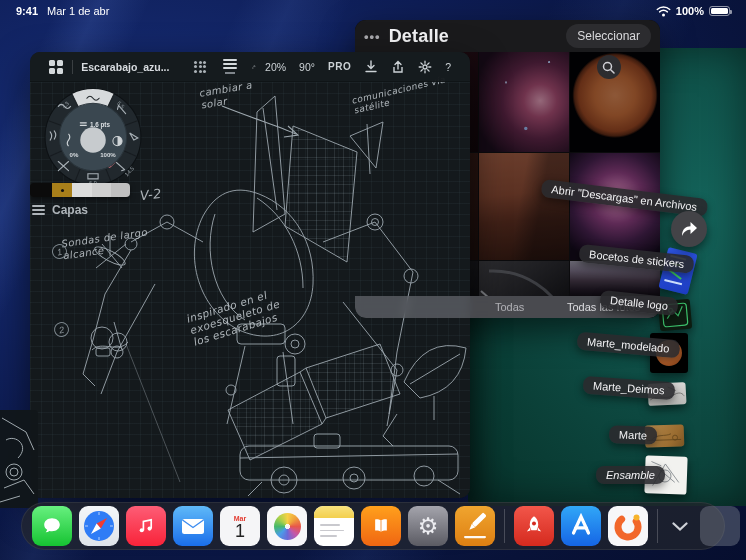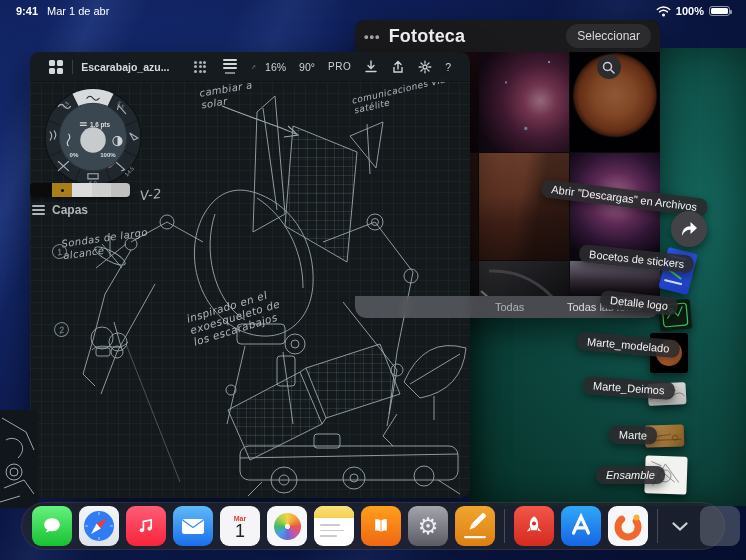--- a/index.html
+++ b/index.html
@@ -61,21 +61,21 @@
   .ft-tab-a{position:absolute;left:212px;color:rgba(245,245,248,.85);font-size:11px;}
 
   
   .draw{position:absolute;left:30px;top:52px;width:440px;height:446px;border-radius:10px;overflow:hidden;
     background:#14191c;box-shadow:0 14px 36px rgba(0,0,0,.6);}
   .dw-toolbar{position:absolute;top:0;left:0;right:0;height:30px;background:rgba(22,27,30,.96);
     display:flex;align-items:center;padding:0 19px;gap:9px;color:#cfd4d7;border-bottom:1px solid rgba(0,0,0,.25);}
   .dw-title{font-size:10.5px;font-weight:bold;color:#d8dce0;}
   .dw-sep{width:1px;height:14px;background:rgba(255,255,255,.16);}
   .dw-right{margin-left:auto;display:flex;align-items:center;gap:13px;font-size:10.5px;color:#ccd2d6;}
-  .dw-pro{font-weight:normal;font-size:10px;letter-spacing:.5px;}
+  .dw-pro{font-weight:bold;font-size:10px;letter-spacing:.5px;}
   .appgrid{display:grid;grid-template-columns:6px 6px;grid-template-rows:6px 6px;gap:2px;}
   .appgrid b{background:#d4d9dc;border-radius:1.5px;display:block;}
   .dotgrid{display:grid;grid-template-columns:repeat(3,3px);grid-template-rows:repeat(3,3px);gap:1.5px;}
   .dotgrid b{background:#aab1b6;border-radius:50%;display:block;}
   .layersic{display:flex;flex-direction:column;gap:2px;align-items:center;}
   .layersic b{width:14px;height:2px;background:#d4d9dc;border-radius:1px;display:block;}
   .layersic u{width:10px;height:1.5px;background:#7f8белa;background:#7f868c;display:block;margin-top:1px;}
   .dw-canvas{position:absolute;left:0;top:30px;width:440px;height:416px;
     background-color:#14191c;
     background-image:linear-gradient(rgba(110,150,160,.07) 1px,transparent 1px),
@@ -181,21 +181,21 @@
         </svg>
       </div>
       <div class="ph p9"></div>
     </div>
     <div class="ft-tabs">
       <span class="ft-tab-m">Todas</span>
       <span class="ft-tab-a">Todas las fotos</span>
     </div>
     <div class="ft-header">
       <span class="ft-more">•••</span>
-      <span class="ft-title">Fototeca</span>
+      <span class="ft-title">Detalle</span>
       <div class="ft-right">
         <div class="ft-circle">
           <svg width="12" height="10" viewBox="0 0 12 10">
             <g stroke="#cfcfd4" stroke-width="1.4" stroke-linecap="round">
                 <path d="M1 1.5h10"></path>
                 <path d="M2.5 5h7"></path>
                 <path d="M4 8.5h4"></path>
               </g>
           </svg>
         </div>
@@ -326,21 +326,21 @@
           <b></b>
           <b></b>
           <b></b>
           <u></u>
         </div>
       <svg width="14" height="14" viewBox="0 0 14 14" style="margin-left:6px;">
         <path d="M3 11 C3 6 7 3 11 3 L11 6 M11 3 L8 2" stroke="#c3c9cd" stroke-width="1.3" fill="none" stroke-linecap="round"></path>
         <circle cx="3.5" cy="11" r="1.6" fill="#c3c9cd"></circle>
       </svg>
       <div class="dw-right">
-        <span>16%</span>
+        <span>20%</span>
         <span>90°</span>
         <span class="dw-pro">PRO</span>
         <svg width="14" height="14" viewBox="0 0 14 14">
           <path d="M7 1v7 M4 5.5 L7 8.5 L10 5.5" stroke="#ccd2d6" stroke-width="1.4" fill="none" stroke-linecap="round"></path>
           <path d="M2 11.5h10" stroke="#ccd2d6" stroke-width="1.4" stroke-linecap="round"></path>
         </svg>
         <svg width="14" height="14" viewBox="0 0 14 14">
           <path d="M7 9V2 M4 4.5 L7 1.5 L10 4.5" stroke="#ccd2d6" stroke-width="1.4" fill="none" stroke-linecap="round"></path>
           <path d="M3 7v5h8V7" stroke="#ccd2d6" stroke-width="1.4" fill="none"></path>
         </svg>

